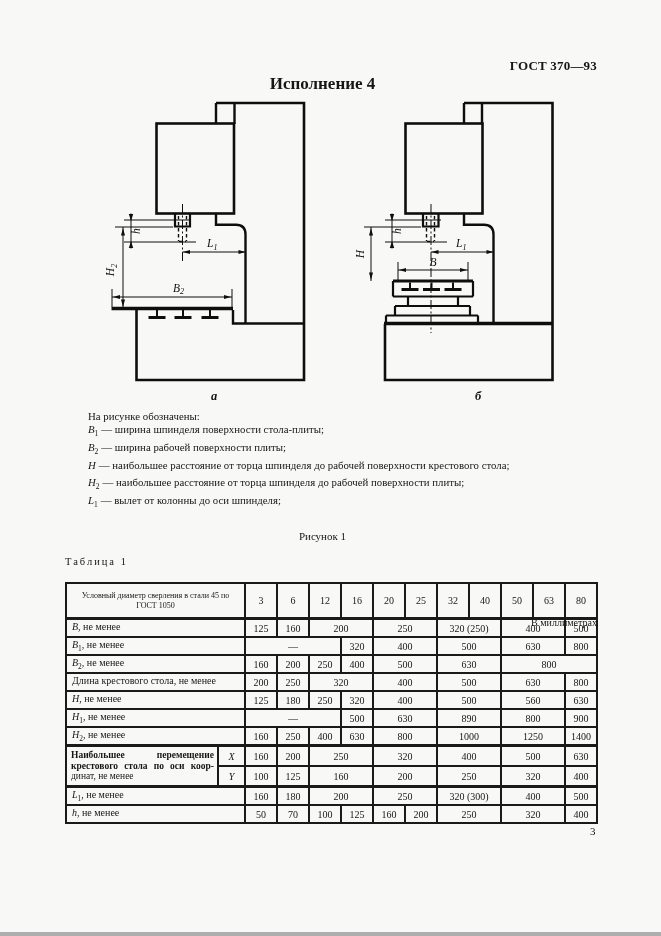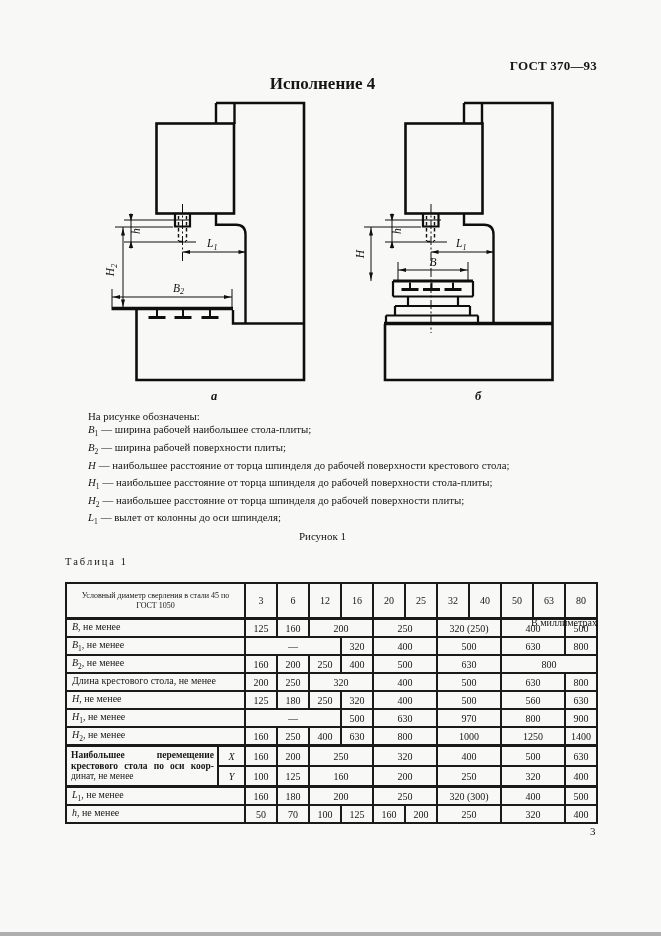--- a/index.html
+++ b/index.html
@@ -126,24 +126,23 @@
     <text class="dimlbl" transform="translate(400.5,231) rotate(-90)" text-anchor="middle" stroke="none" fill="#111">h</text>
     <text class="dimlbl" transform="translate(363.5,254) rotate(-90)" text-anchor="middle" stroke="none" fill="#111">H</text>
     <text class="dimlbl" x="456" y="247" stroke="none" fill="#111"><tspan>L</tspan><tspan class="ss" dy="2.5">1</tspan></text>
     <text class="dimlbl" x="433" y="266" text-anchor="middle" stroke="none" fill="#111">B</text>
     <text class="viewlbl" x="478" y="400" text-anchor="middle" stroke="none">б</text>
   </g>
 </svg>
 
 <div class="abs legend" style="top:410px;left:88px;">
   <div>На рисунке обозначены:</div>
-  <div><i>B</i><sub>1</sub><span class="desc">— ширина рабочей наибольшее стола-плиты;</span></div>
+  <div><i>B</i><sub>1</sub><span class="desc">— ширина шпинделя поверхности стола-плиты;</span></div>
   <div><i>B</i><sub>2</sub><span class="desc">— ширина рабочей поверхности плиты;</span></div>
   <div><i>H</i><sub></sub><span class="desc">— наибольшее расстояние от торца шпинделя до рабочей поверхности крестового стола;</span></div>
-  <div><i>H</i><sub>1</sub><span class="desc">— наибольшее расстояние от торца шпинделя до рабочей поверхности стола-плиты;</span></div>
   <div><i>H</i><sub>2</sub><span class="desc">— наибольшее расстояние от торца шпинделя до рабочей поверхности плиты;</span></div>
   <div><i>L</i><sub>1</sub><span class="desc">— вылет от колонны до оси шпинделя;</span></div>
 </div>
 
 <div class="abs caption" style="top:530px;left:0;width:645px;">Рисунок 1</div>
 
 <div class="abs tbl-title" style="top:556px;left:65px;">Таблица 1</div>
 <div class="abs units" style="top:569px;right:64px;">В миллиметрах</div>
 
 <table class="abs gtable" style="top:582px;left:65px;">
@@ -225,21 +224,21 @@
         <td colspan="2">400</td>
         <td colspan="2">500</td>
         <td colspan="2">560</td>
         <td colspan="1">630</td>
       </tr>
     <tr>
       <td class="lbl" colspan="2"><i>H</i><sub>1</sub><span>, не менее</span></td>
     <td colspan="3">—</td>
         <td colspan="1">500</td>
         <td colspan="2">630</td>
-        <td colspan="2">970</td>
+        <td colspan="2">890</td>
         <td colspan="2">800</td>
         <td colspan="1">900</td>
       </tr>
     <tr>
       <td class="lbl" colspan="2"><i>H</i><sub>2</sub><span>, не менее</span></td>
     <td colspan="1">160</td>
         <td colspan="1">250</td>
         <td colspan="1">400</td>
         <td colspan="1">630</td>
         <td colspan="2">800</td>

